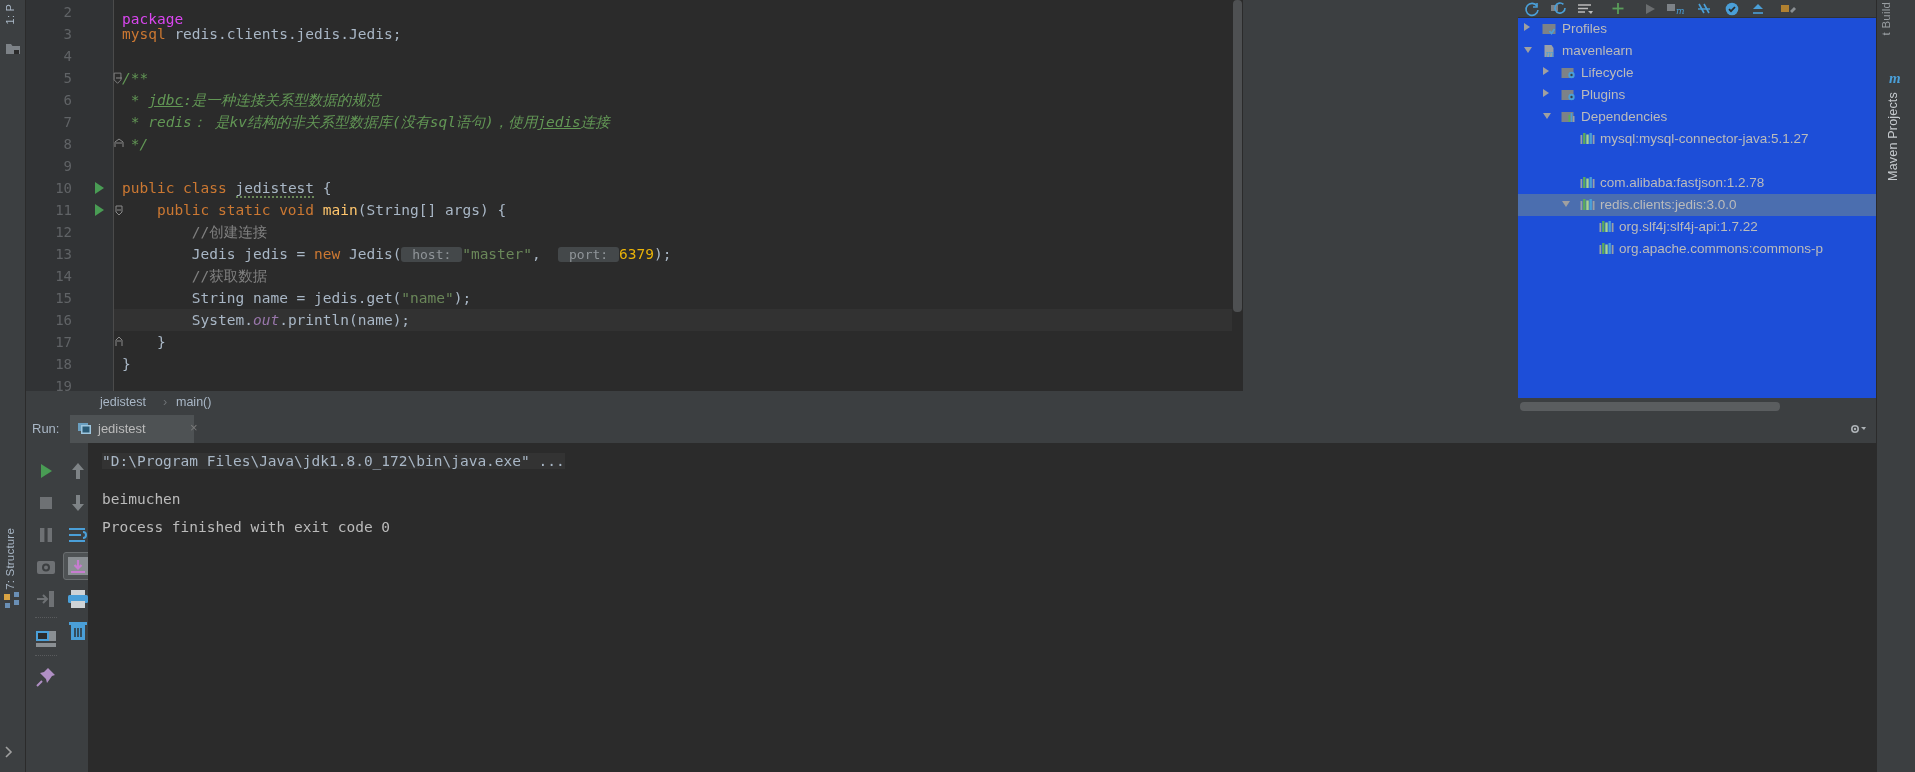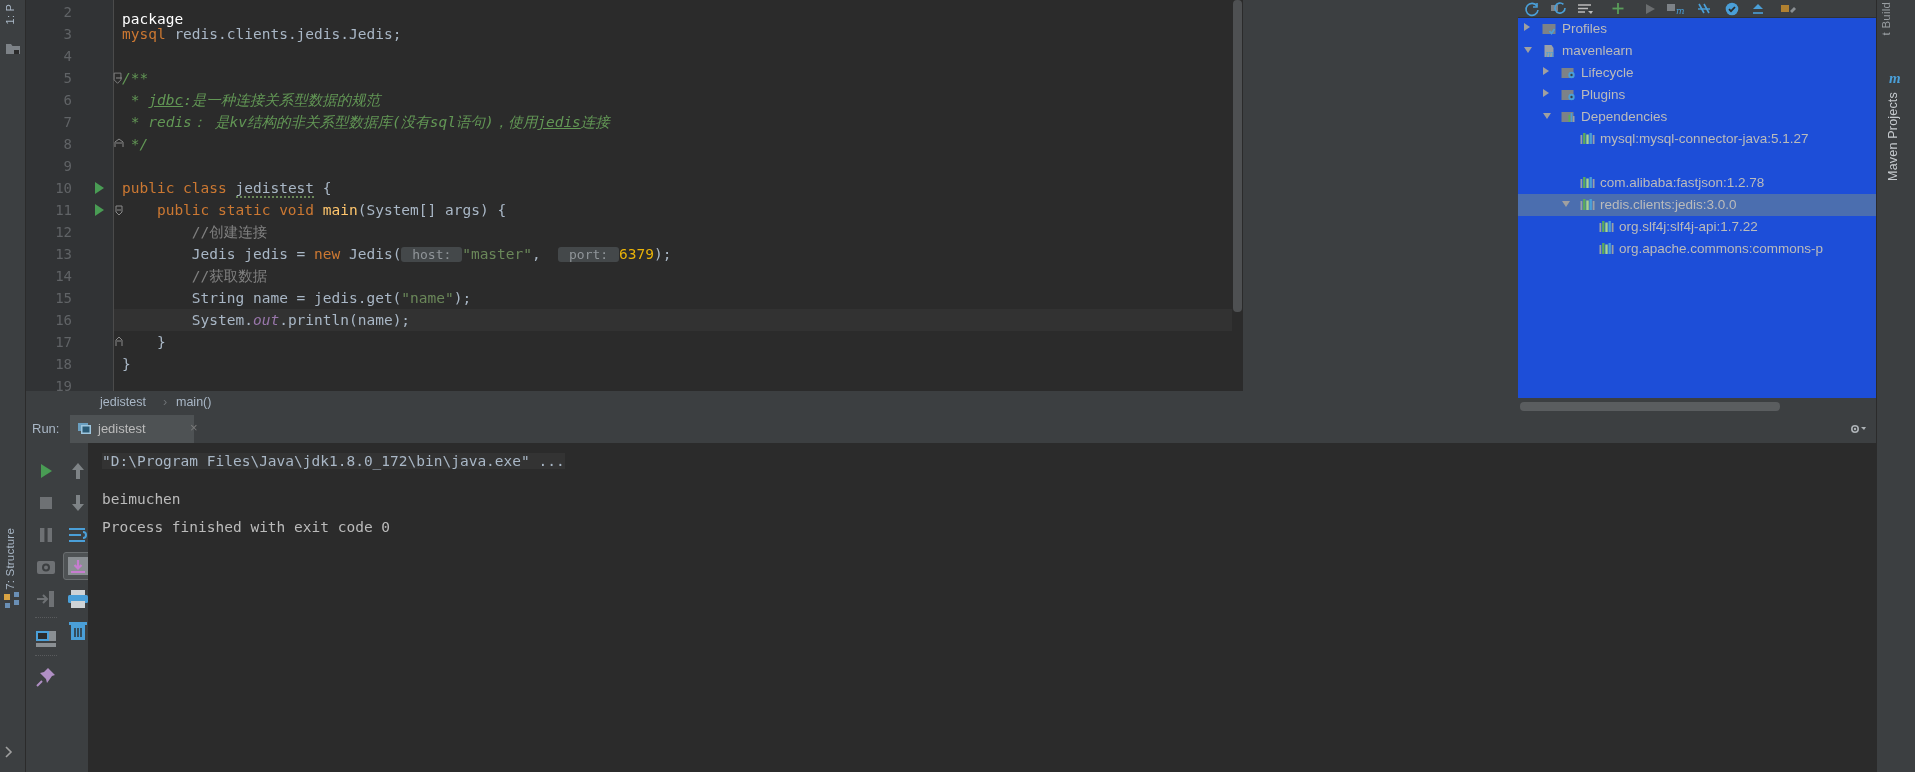--- a/index.html
+++ b/index.html
@@ -131,34 +131,34 @@
       <path d="M2 3l5 5-5 5" stroke="#a0a0a0" stroke-width="1.6" fill="none"></path>
     </svg>
   </div>
 
   <div class="editor">
     <div class="gutter"></div>
     <div class="gutter2"></div>
     <div id="current-line-highlight" class="curline" style="top: 309px;"></div>
 
     <div class="coderow" style="top:-14px;">
-      <span class="ctext" style="color:#ffffff;">package</span>
+      <span class="ctext" style="color:#d946ef;">package</span>
     </div>
 
     <div id="code-lines">
         <div class="coderow" style="top: 1px;"><span class="lnum">2</span><span class="ctext"></span></div>
         <div class="coderow" style="top: 23px;"><span class="lnum">3</span><span class="ctext"><span class="kw">mysql </span><span>redis.clients.jedis.Jedis;</span></span></div>
         <div class="coderow" style="top: 45px;"><span class="lnum">4</span><span class="ctext"></span></div>
         <div class="coderow" style="top: 67px;"><span class="lnum">5</span><span class="ctext"><span class="doc">/**</span></span></div>
         <div class="coderow" style="top: 89px;"><span class="lnum">6</span><span class="ctext"><span class="doc"> * </span><span class="docb">jdbc</span><span class="doc">:是一种连接关系型数据的规范</span></span></div>
         <div class="coderow" style="top: 111px;"><span class="lnum">7</span><span class="ctext"><span class="doc"> * redis： 是kv结构的非关系型数据库(没有sql语句)，使用</span><span class="docb">jedis</span><span class="doc">连接</span></span></div>
         <div class="coderow" style="top: 133px;"><span class="lnum">8</span><span class="ctext"><span class="doc"> */</span></span></div>
         <div class="coderow" style="top: 155px;"><span class="lnum">9</span><span class="ctext"></span></div>
         <div class="coderow" style="top: 177px;"><span class="lnum">10</span><span class="ctext"><span class="kw">public class </span><span class="warnunder">jedistest</span><span> {</span></span></div>
-        <div class="coderow" style="top: 199px;"><span class="lnum">11</span><span class="ctext"><span>    </span><span class="kw">public static void </span><span class="fn">main</span><span>(System[] args) {</span></span></div>
+        <div class="coderow" style="top: 199px;"><span class="lnum">11</span><span class="ctext"><span>    </span><span class="kw">public static void </span><span class="fn">main</span><span>(String[] args) {</span></span></div>
         <div class="coderow" style="top: 221px;"><span class="lnum">12</span><span class="ctext"><span class="cmt">        //创建连接</span></span></div>
         <div class="coderow" style="top: 243px;"><span class="lnum">13</span><span class="ctext"><span>        Jedis jedis = </span><span class="kw">new </span><span>Jedis(</span><span class="hint"> host: </span><span class="str">"master"</span><span>,  </span><span class="hint"> port: </span><span class="num">6379</span><span>);</span></span></div>
         <div class="coderow" style="top: 265px;"><span class="lnum">14</span><span class="ctext"><span class="cmt">        //获取数据</span></span></div>
         <div class="coderow" style="top: 287px;"><span class="lnum">15</span><span class="ctext"><span>        String name = jedis.get(</span><span class="str">"name"</span><span>);</span></span></div>
         <div class="coderow" style="top: 309px;"><span class="lnum">16</span><span class="ctext"><span>        System.</span><span class="fld">out</span><span>.println(name);</span></span></div>
         <div class="coderow" style="top: 331px;"><span class="lnum">17</span><span class="ctext"><span>    }</span></span></div>
         <div class="coderow" style="top: 353px;"><span class="lnum">18</span><span class="ctext"><span>}</span></span></div>
         <div class="coderow" style="top: 375px;"><span class="lnum">19</span><span class="ctext"></span></div>
       </div>
 

